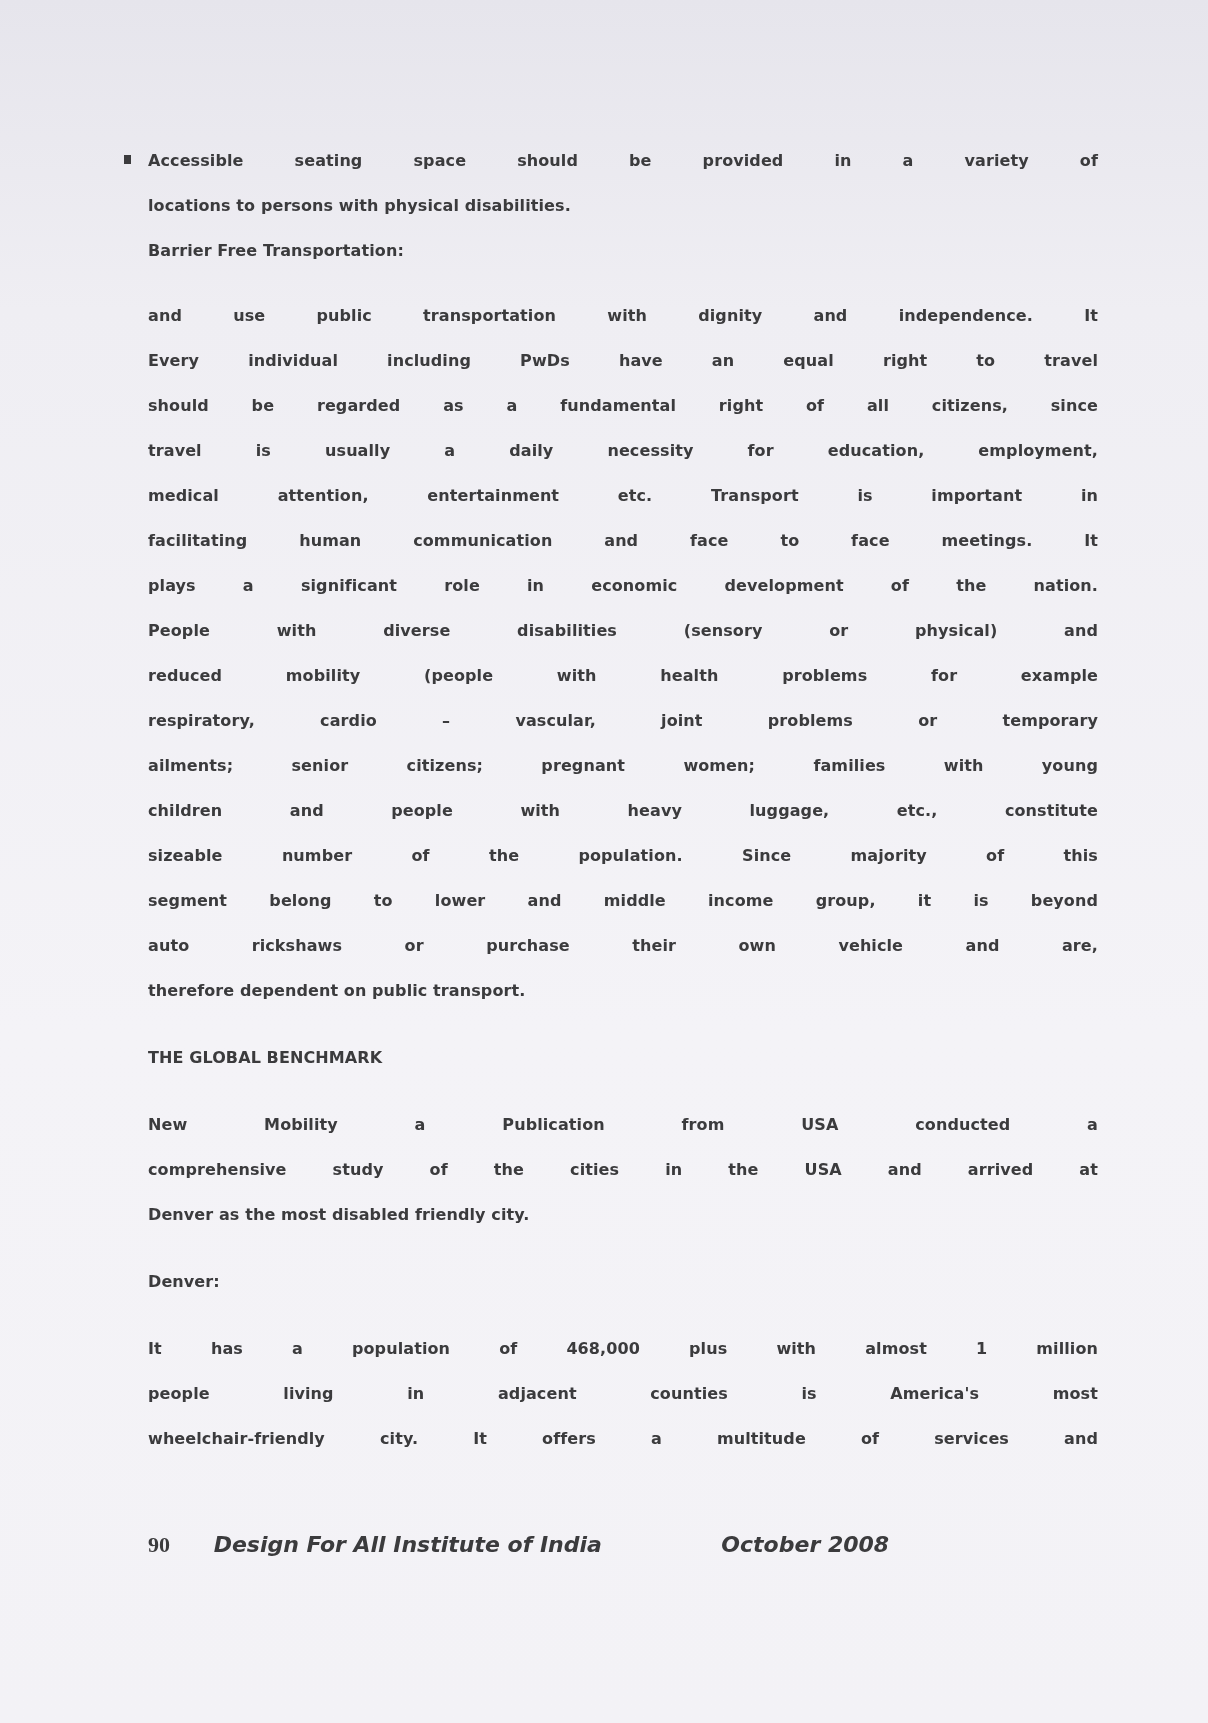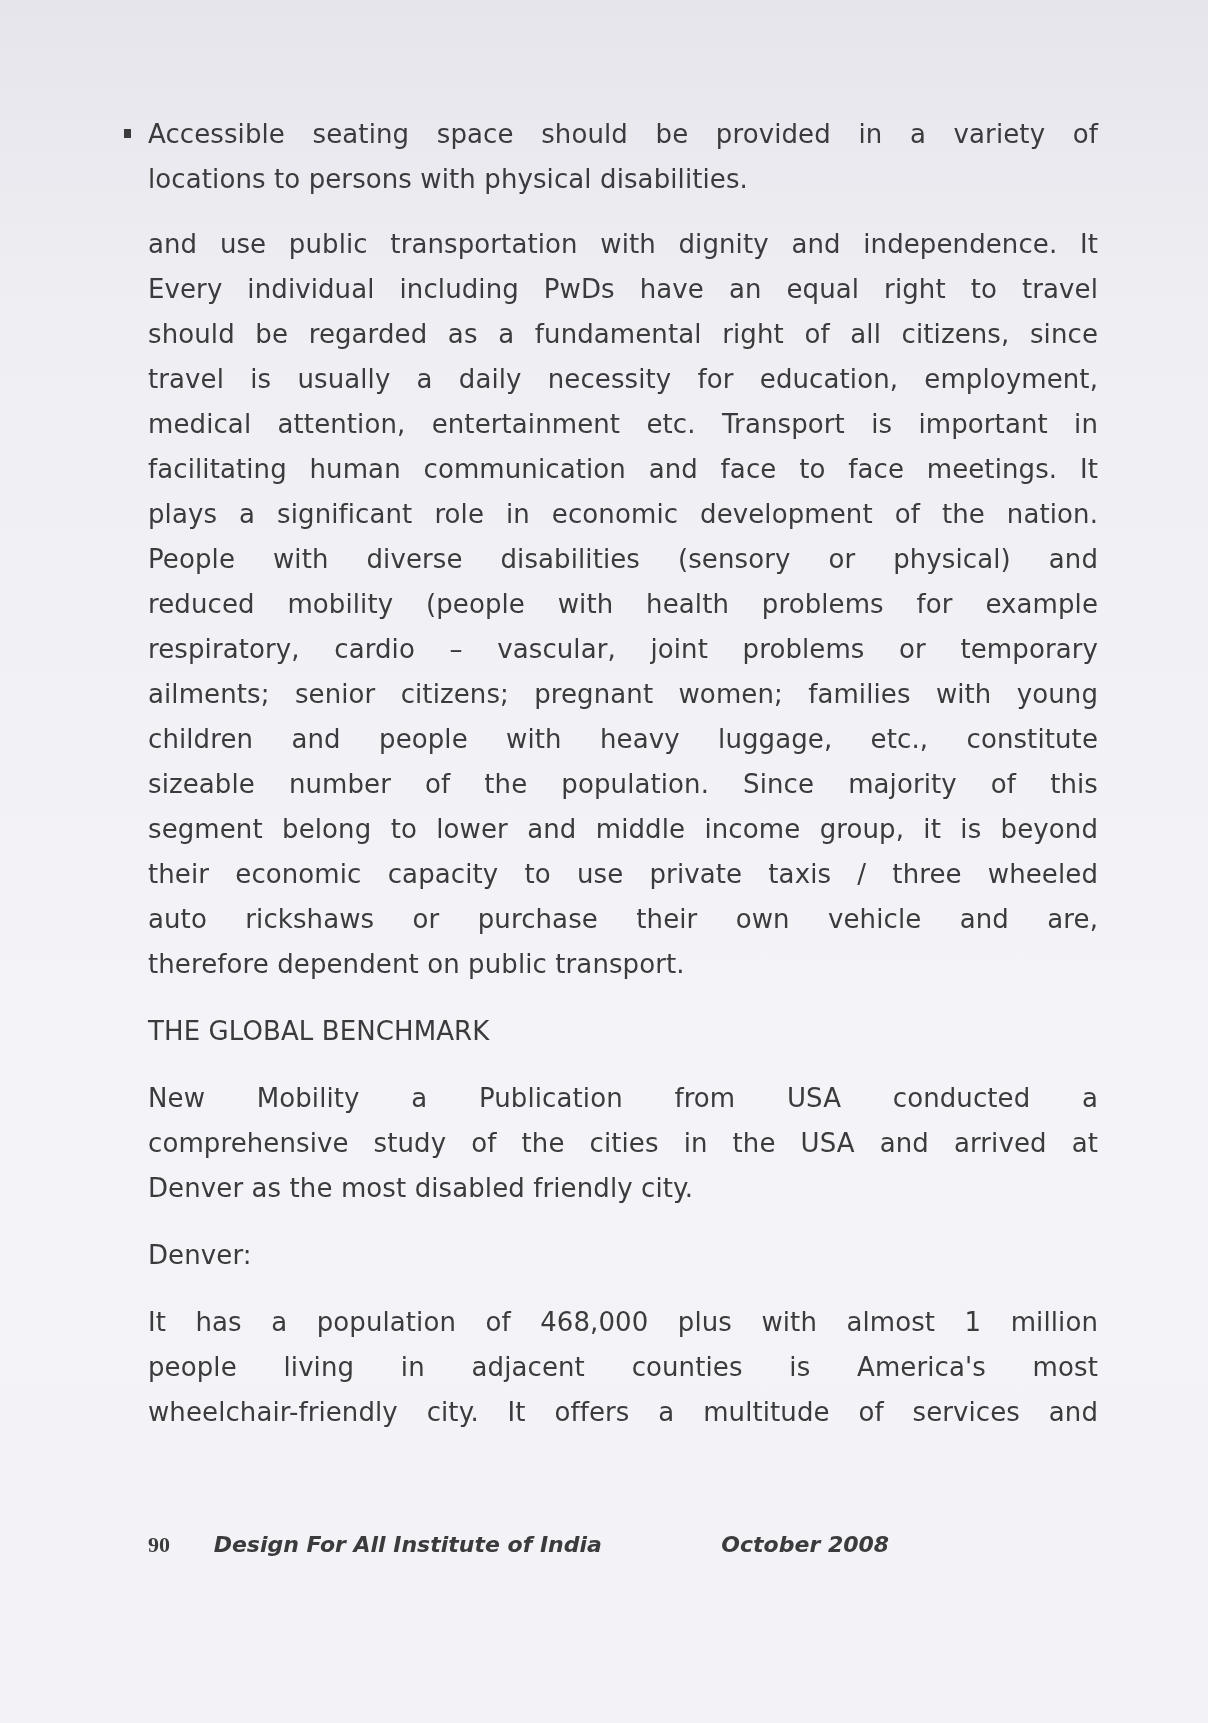--- a/index.html
+++ b/index.html
@@ -17,24 +17,24 @@
     }
     .page-shade {
       position: absolute;
       inset: 0;
       background: linear-gradient(to bottom, #e6e5ec 0%, #efeef3 18%, #f4f3f7 60%, #f3f2f6 100%);
       pointer-events: none;
     }
     .content {
       position: absolute;
       left: 148px;
-      top: 112px;
+      top: 138px;
       width: 950px;
-      font-weight: normal;
-      font-size: 26px;
+      font-weight: bold;
+      font-size: 16px;
       letter-spacing: 0.1px;
     }
     .line {
       height: 45px;
       line-height: 45px;
       white-space: nowrap;
     }
     .justify {
       text-align: justify;
       text-align-last: justify;
@@ -84,39 +84,39 @@
 <div class="content">
 
   <div>
     <div class="line justify bullet-row">
       <span class="bullet"></span>
       <span>Accessible seating space should be provided in a variety of</span>
     </div>
     <div class="line">locations to persons with physical disabilities.</div>
   </div>
 
+  <div class="line">Barrier Free Transportation:</div>
 
   <div class="gap-sm"></div>
 
   <div>
     <div class="line justify">and use public transportation with dignity and independence. It</div>
     <div class="line justify">Every individual including PwDs have an equal right to travel</div>
     <div class="line justify">should be regarded as a fundamental right of all citizens, since</div>
     <div class="line justify">travel is usually a daily necessity for education, employment,</div>
     <div class="line justify">medical attention, entertainment etc. Transport is important in</div>
     <div class="line justify">facilitating human communication and face to face meetings. It</div>
     <div class="line justify">plays a significant role in economic development of the nation.</div>
     <div class="line justify">People with diverse disabilities (sensory or physical) and</div>
     <div class="line justify">reduced mobility (people with health problems for example</div>
     <div class="line justify">respiratory, cardio – vascular, joint problems or temporary</div>
     <div class="line justify">ailments; senior citizens; pregnant women; families with young</div>
     <div class="line justify">children and people with heavy luggage, etc., constitute</div>
     <div class="line justify">sizeable number of the population. Since majority of this</div>
     <div class="line justify">segment belong to lower and middle income group, it is beyond</div>
-    <div class="line justify">their economic capacity to use private taxis / three wheeled</div>
     <div class="line justify">auto rickshaws or purchase their own vehicle and are,</div>
     <div class="line">therefore dependent on public transport.</div>
   </div>
 
   <div class="gap-md"></div>
 
   <div class="line">THE GLOBAL BENCHMARK</div>
 
   <div class="gap-md"></div>
 

